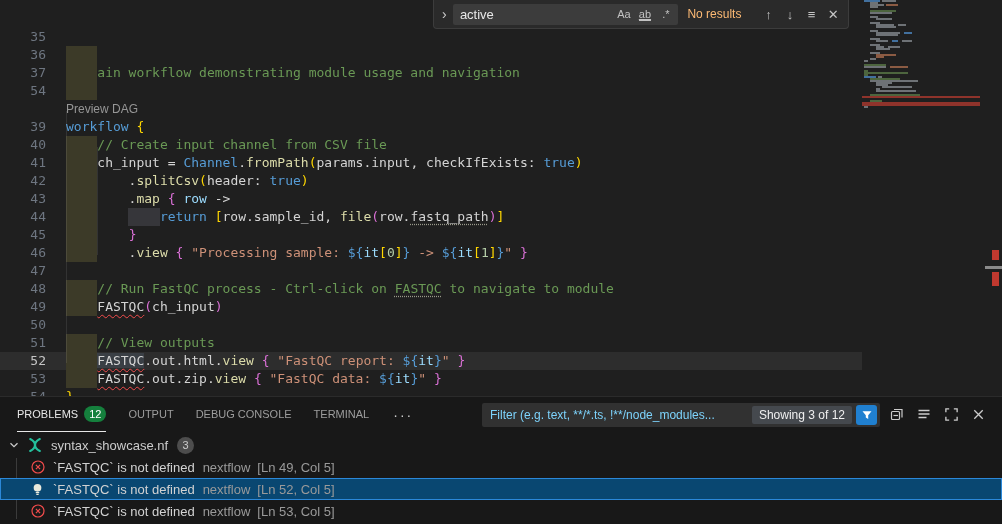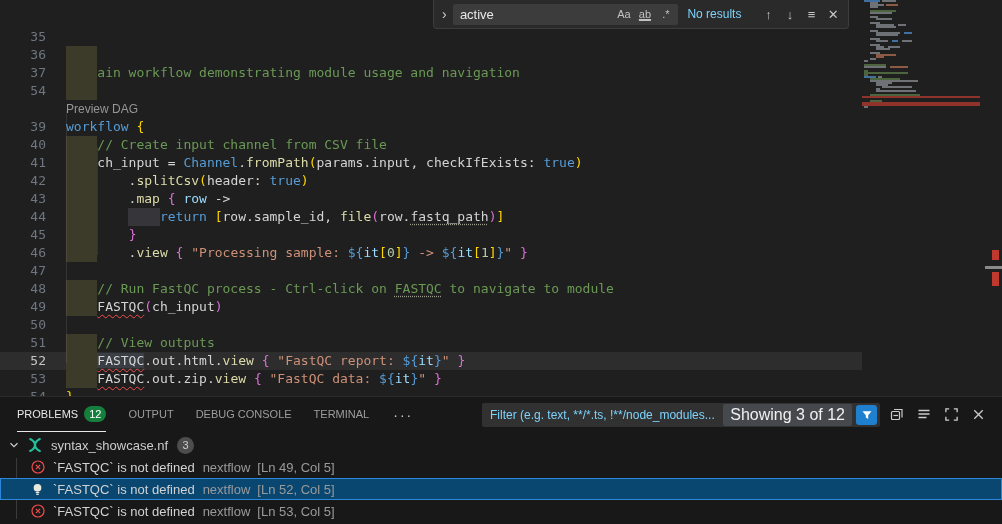--- a/index.html
+++ b/index.html
@@ -30,21 +30,21 @@
   
   .find-widget{position:absolute;left:433px;top:0;width:416px;height:29px;background:#2a2a2a;
     border:1px solid #3c3c3c;border-top:none;border-radius:0 0 4px 4px;display:flex;
     align-items:center;padding:0 4px 0 2px;z-index:5;font-size:13px;}
   .fw-chevron{width:18px;text-align:center;color:#cccccc;font-size:14px;cursor:pointer;}
   .find-input{width:240px;height:21px;background:#3c3c3c;border-radius:2px;display:flex;
     align-items:center;padding:0 2px 0 7px;color:#e8e8e8;}
   .find-input .q{flex:1;font-size:13px;}
   .fi-ic{width:21px;text-align:center;color:#c2c2c2;font-size:11px;cursor:pointer;}
   .fi-ic.ab span{border-bottom:1px solid #c2c2c2;text-decoration:underline;}
-  .no-results{width:84px;padding-left:9px;color:#7dd3fc;font-size:12px;}
+  .no-results{width:84px;padding-left:9px;color:#fdba74;font-size:12px;}
   .fw-btn{width:23px;text-align:center;color:#c5c5c5;font-size:13px;cursor:pointer;}
   
   .minimap{position:absolute;left:862px;top:0;width:123px;height:396px;cursor:pointer;}
   .mrow{position:relative;height:2px;}
   .mseg{position:absolute;top:0;height:2px;}
   .overview-ruler{position:absolute;left:985px;top:0;width:17px;height:396px;}
   .ov-red{position:absolute;left:7px;width:7px;background:#c0392f;}
   .ov-cursor{position:absolute;left:0;width:17px;height:3px;background:#8a8a8a;}
   
   .panel{position:absolute;left:0;top:396px;width:1002px;height:128px;background:#181818;
@@ -52,21 +52,21 @@
   .panel-header{position:relative;height:35px;display:flex;align-items:center;padding-left:17px;}
   .ptab{font-size:11px;color:#9d9d9d;margin-right:22px;height:35px;display:flex;align-items:center;
         gap:6px;cursor:pointer;border-bottom:1px solid transparent;}
   .ptab.active{color:#e7e7e7;border-bottom-color:#e7e7e7;}
   .ptab .tbadge{background:#15803d;color:#ffffff;border-radius:10px;min-width:18px;height:16px;
         font-size:11px;display:flex;align-items:center;justify-content:center;padding:0 5px;}
   .pmore{color:#cccccc;font-size:14px;letter-spacing:2px;cursor:pointer;margin-left:2px;}
   .filter-box{position:absolute;right:122px;top:6px;width:398px;height:24px;background:#313131;
         border-radius:2px;display:flex;align-items:center;padding:0 3px 0 8px;}
   .filter-ph{flex:1;font-size:12px;color:#7dd3fc;white-space:nowrap;overflow:hidden;}
-  .showing-badge{background:#45494e;color:#f0f0f0;font-size:16px;border-radius:2px;
+  .showing-badge{background:#45494e;color:#f0f0f0;font-size:12px;border-radius:2px;
         padding:2px 7px;white-space:nowrap;margin-right:4px;}
   .funnel-btn{width:21px;height:20px;background:#2080d0;border-radius:3px;display:flex;
         align-items:center;justify-content:center;cursor:pointer;}
   .panel-actions{position:absolute;right:13px;top:6px;display:flex;gap:5px;}
   .pa-ic{width:22px;height:22px;display:flex;align-items:center;justify-content:center;
         color:#cccccc;cursor:pointer;border-radius:4px;}
   
   .problems{position:relative;padding-top:2px;}
   .tguide{position:absolute;left:16px;top:26px;bottom:3px;width:1px;background:#3b3b3b;}
   .prow{height:22px;display:flex;align-items:center;font-size:13px;cursor:pointer;position:relative;}

